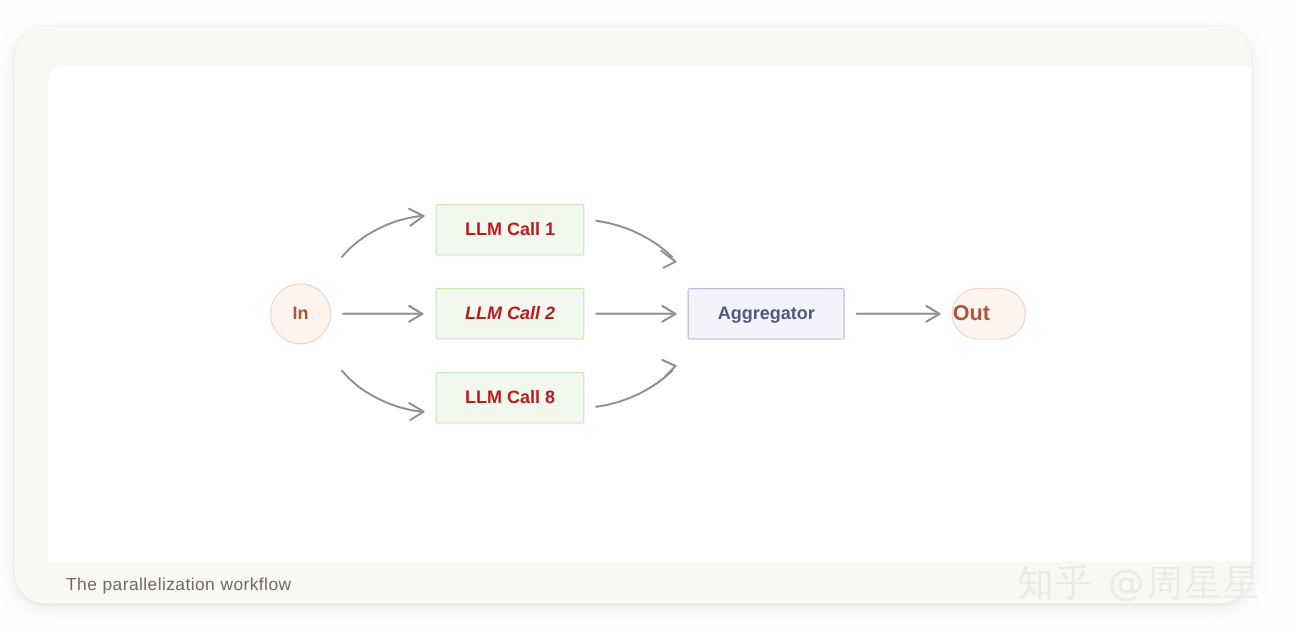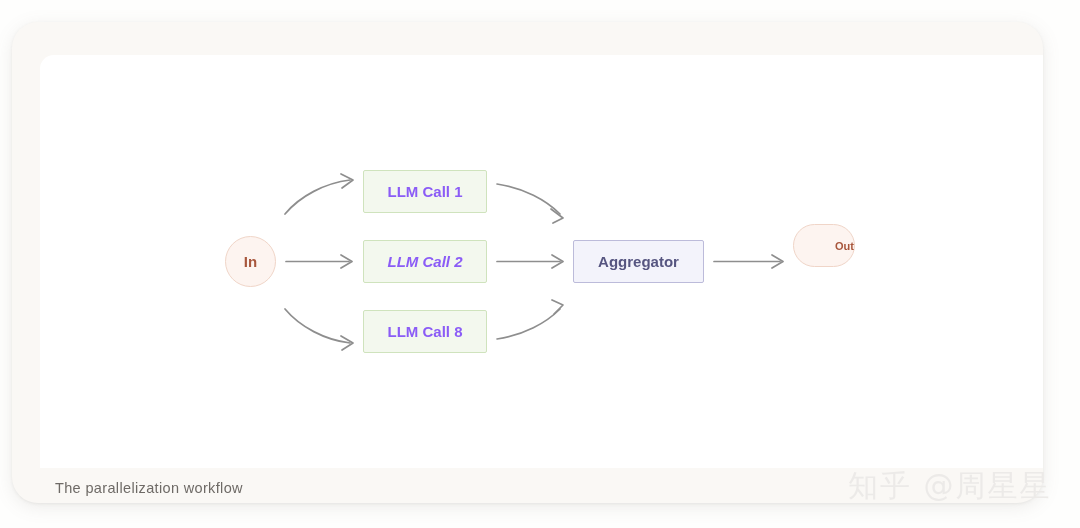--- a/index.html
+++ b/index.html
@@ -73,41 +73,41 @@
     background:#fdf4f0;
     border:1.2px solid #f0d5c8;
     display:flex; align-items:center; justify-content:center;
     font-size:15px; font-weight:700;
     color:#a8563c;
   }
 
   
   .node-out {
     position:absolute;
-    left:793px; top:224px;
+    left:793px; top:240px;
     width:62px; height:43px;
     border-radius:22px;
     background:#fdf4f0;
     border:1.2px solid #f0d5c8;
-    display:flex; align-items:center; justify-content:flex-end;
-    font-size:11px; font-weight:700;
+    display:flex; align-items:center; justify-content:flex-start;
+    font-size:18px; font-weight:700;
     color:#a8563c;
   }
 
   
   .node-llm {
     position:absolute;
     left:363px;
     width:124px; height:43px;
     background:#f3f8ee;
     border:1.2px solid #cfe3bd;
     border-radius:2px;
     display:flex; align-items:center; justify-content:center;
     font-size:15px; font-weight:700;
-    color:#8b5cf6;
+    color:#b91c1c;
   }
   .llm-1 { top:170px; }
   .llm-2 { top:240px;font-style:italic; }
   .llm-3 { top:310px; }
 
   
   .node-agg {
     position:absolute;
     left:573px; top:240px;
     width:131px; height:43px;

